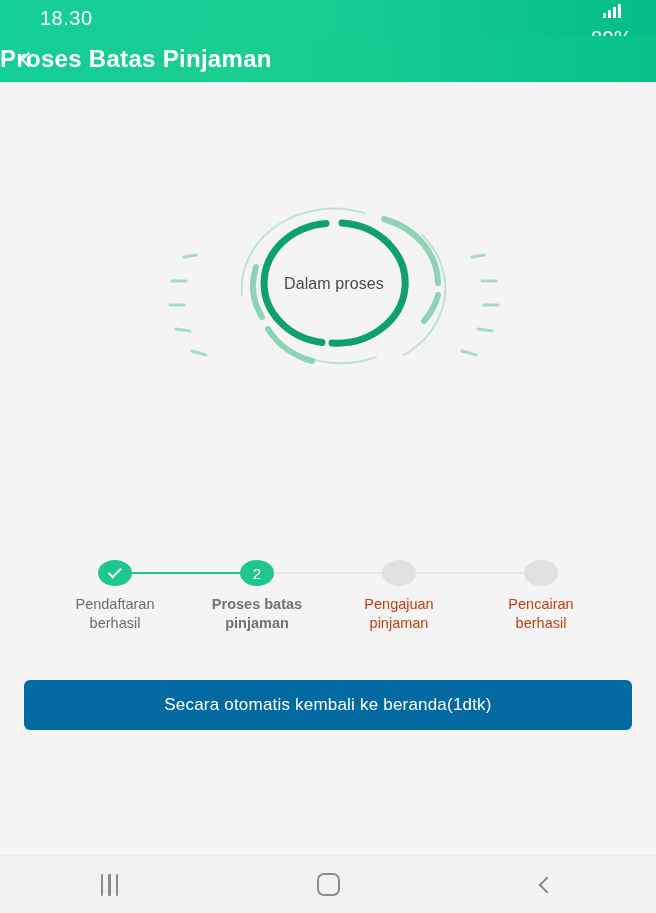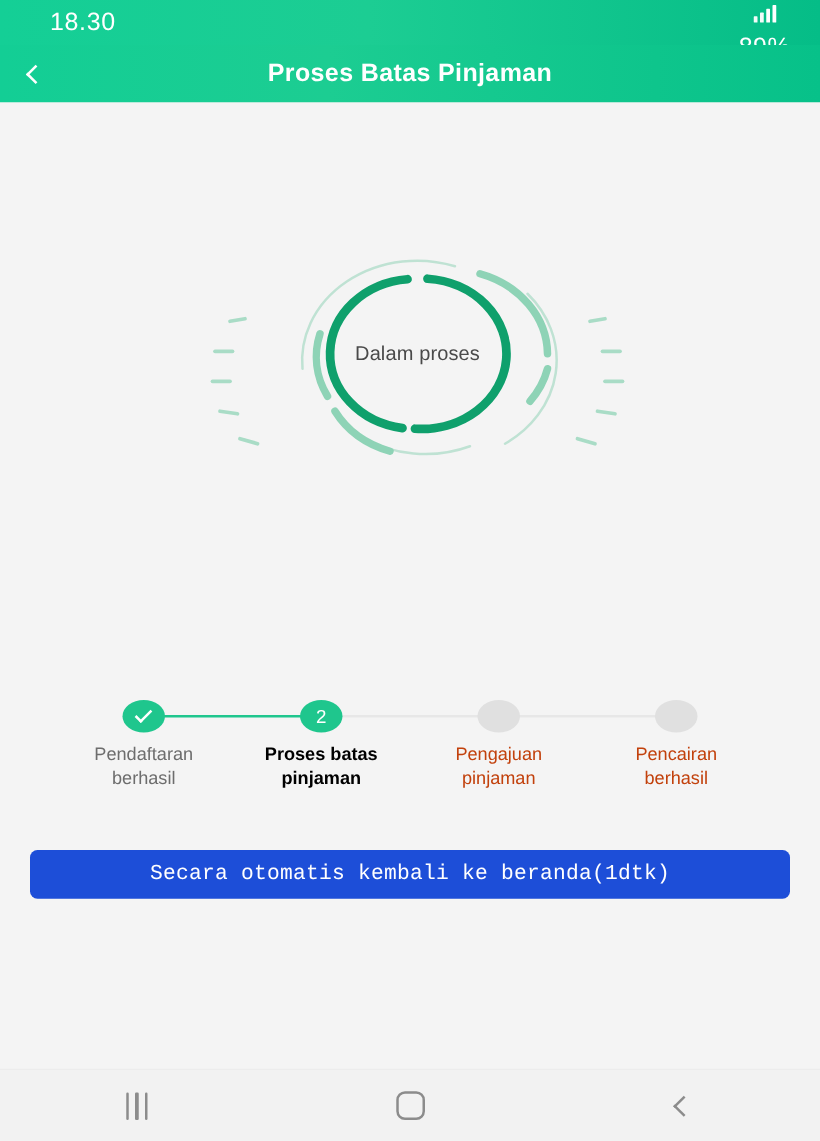--- a/index.html
+++ b/index.html
@@ -53,22 +53,22 @@
   }
   .back-btn{
     width:56px; height:46px; display:flex; align-items:center; justify-content:center;
     cursor:pointer;
   }
   .chev-l{
     width:11px;height:11px;border-left:2.5px solid #fff;border-bottom:2.5px solid #fff;
     transform:rotate(45deg);
   }
   .header-title{
-    position:absolute; left:0; right:0; text-align:center;
-    font-size:20px; font-weight:bold; color:#fff; letter-spacing:.3px;
+    position:absolute; left:0; right:0; text-align:left;
+    font-size:24px; font-weight:bold; color:#fff; letter-spacing:.3px;
     pointer-events:none;
   }
 
   
   .content{
     position:absolute; top:82px; left:0; right:0; bottom:58px;
     background:#f4f4f4;
   }
 
   
@@ -110,29 +110,29 @@
     position:absolute; top:12px; height:2px; z-index:1;
   }
   .conn.c1{ left:50%; width:100%; background:#1fc68d; }
   .conn.c2{ left:50%; width:100%; background:#e7e7e7; }
   .conn.c3{ left:50%; width:100%; background:#e7e7e7; }
   .step-label{
     margin-top:9px; text-align:center; font-size:14.5px; line-height:19px;
     width:118px;
   }
   .step-label.past{ color:#6d6d6d; }
-  .step-label.cur{ color:#000000; font-weight:bold; }
+  .step-label.cur{ color:#737373; font-weight:bold; }
   .step-label.future{ color:#c2410c; }
 
   
   .cta-wrap{ position:absolute; top:598px; left:0; right:0; padding:0 24px; }
   .cta{
-    width:100%; height:39px; border:none; border-radius:6px;
-    background:#1d4ed8; color:#ffffff; font-size:17px; letter-spacing:.2px;
-    font-family:Liberation Mono, monospace; cursor:pointer;
+    width:100%; height:50px; border:none; border-radius:6px;
+    background:#0369a1; color:#ffffff; font-size:17px; letter-spacing:.2px;
+    font-family:Liberation Sans, sans-serif; cursor:pointer;
   }
 
   
   .navbar{
     position:absolute; bottom:0; left:0; right:0; height:58px;
     background:#f2f2f2; display:flex; align-items:center;
     border-top:1px solid #ececec;
   }
   .nav-btn{ flex:1; display:flex; align-items:center; justify-content:center; cursor:pointer; height:100%; }
   .recents{ display:flex; gap:5px; }

